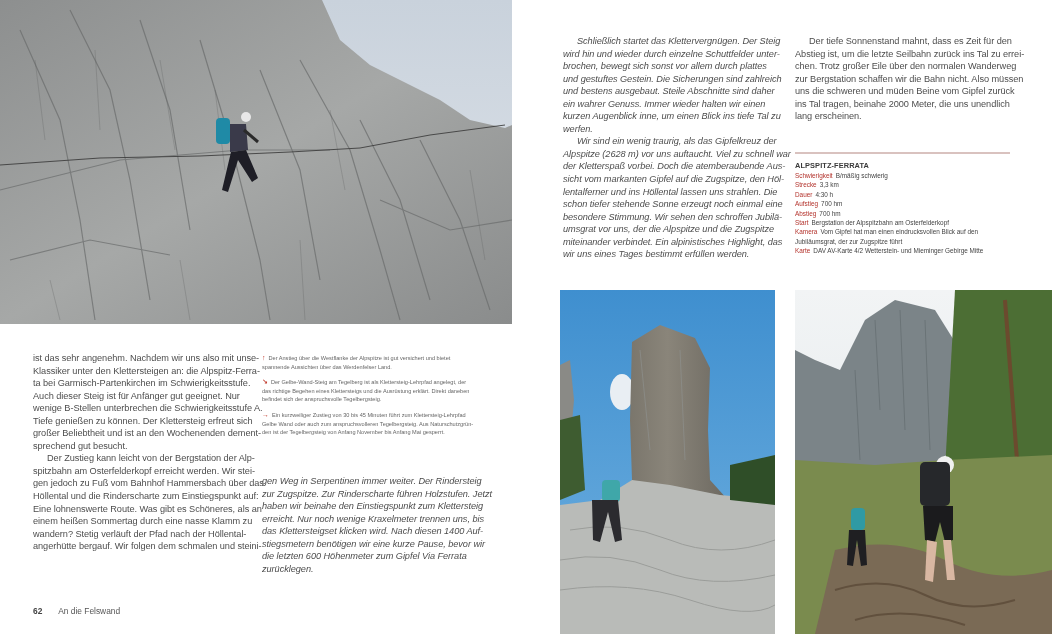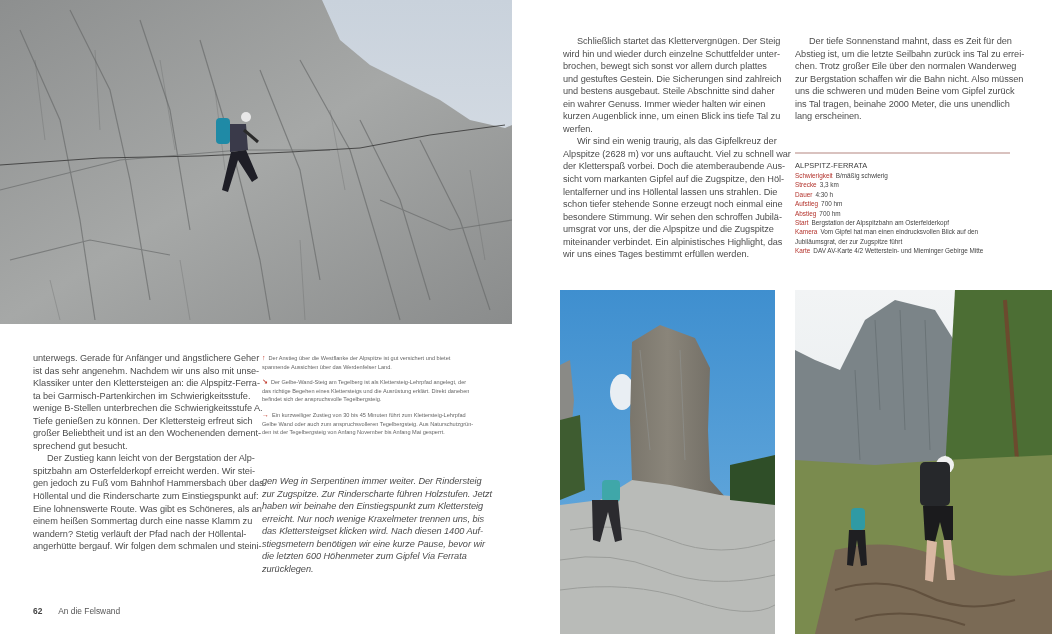--- a/index.html
+++ b/index.html
@@ -19,31 +19,31 @@
     line-height: 12.55px;
     color: #4d4d4d;
     text-align: left;
     letter-spacing: -0.05px;
   }
   .body-text p { margin: 0; }
   .body-text span.line { display: block; white-space: nowrap; }
 
   #col-left { left: 33px; top: 352px; width: 215px; }
   #col-mid-bottom { left: 262px; top: 475px; width: 215px; font-style: italic; }
-  #col-right-1 { left: 563px; top: 35px; width: 212px; }
+  #col-right-1 { left: 563px; top: 35px; width: 212px; font-style: italic; }
   #col-right-2 { left: 795px; top: 35px; width: 215px; }
 
   .captions { position: absolute; left: 262px; top: 354px; width: 225px; font-size: 5.6px; line-height: 8.6px; color: #666; }
   .caption { margin-bottom: 7px; }
   .caption .arrow { color: #c0392b; font-weight: bold; font-size: 7px; margin-right: 3px; }
   .caption span.line { display: block; white-space: nowrap; }
 
   .infobox { position: absolute; left: 795px; top: 152px; width: 215px; }
   .infobox .rule { height: 2px; background: #d9c2bf; margin-bottom: 7px; }
-  .infobox .title { font-size: 7.4px; font-weight: normal; color: #3a3a3a; letter-spacing: 0.1px; margin-bottom: 1px; }
+  .infobox .title { font-size: 7.4px; font-weight: bold; color: #3a3a3a; letter-spacing: 0.1px; margin-bottom: 1px; }
   .infobox .row { font-size: 6.4px; line-height: 9.4px; color: #444; white-space: nowrap; }
   .infobox .row .key { color: #b3322b; margin-right: 3px; }
   .infobox .row.wrap { white-space: normal; }
 
   .footer { position: absolute; left: 33px; top: 606px; font-size: 8.4px; color: #555; }
   .footer .page-num { font-weight: bold; margin-right: 14px; color: #444; }
 </style>
 </head>
 <body>
 
@@ -93,24 +93,24 @@
       <rect x="216" y="118" width="14" height="26" rx="4" fill="#1f8aa6"></rect>
       <path d="M230 124 L246 124 L248 150 L230 152 Z" fill="#3a3a4a"></path>
       <path d="M231 152 L222 190 L228 192 L238 160 L252 182 L258 178 L246 150 Z" fill="#1e1e26"></path>
       <path d="M244 130 L258 142" stroke="#2a2a2a" stroke-width="3"></path>
     </g>
   </svg>
 </div>
 
 <div class="body-text" id="col-left">
   <p>
-    <span class="line">unterwegs. Gerade für Anfänger und ängstlichere Geher</span>
     <span class="line">ist das sehr angenehm. Nachdem wir uns also mit unse-</span>
     <span class="line">Klassiker unter den Klettersteigen an: die Alpspitz-Ferra-</span>
     <span class="line">ta bei Garmisch-Partenkirchen im Schwierigkeitsstufe.</span>
+    <span class="line">Auch dieser Steig ist für Anfänger gut geeignet. Nur</span>
     <span class="line">wenige B-Stellen unterbrechen die Schwierigkeitsstufe A.</span>
     <span class="line">Tiefe genießen zu können. Der Klettersteig erfreut sich</span>
     <span class="line">großer Beliebtheit und ist an den Wochenenden dement-</span>
     <span class="line">sprechend gut besucht.</span>
   </p>
   <p>
     <span class="line" style="padding-left:14px">Der Zustieg kann leicht von der Bergstation der Alp-</span>
     <span class="line">spitzbahn am Osterfelderkopf erreicht werden. Wir stei-</span>
     <span class="line">gen jedoch zu Fuß vom Bahnhof Hammersbach über das</span>
     <span class="line">Höllental und die Rinderscharte zum Einstiegspunkt auf:</span>

